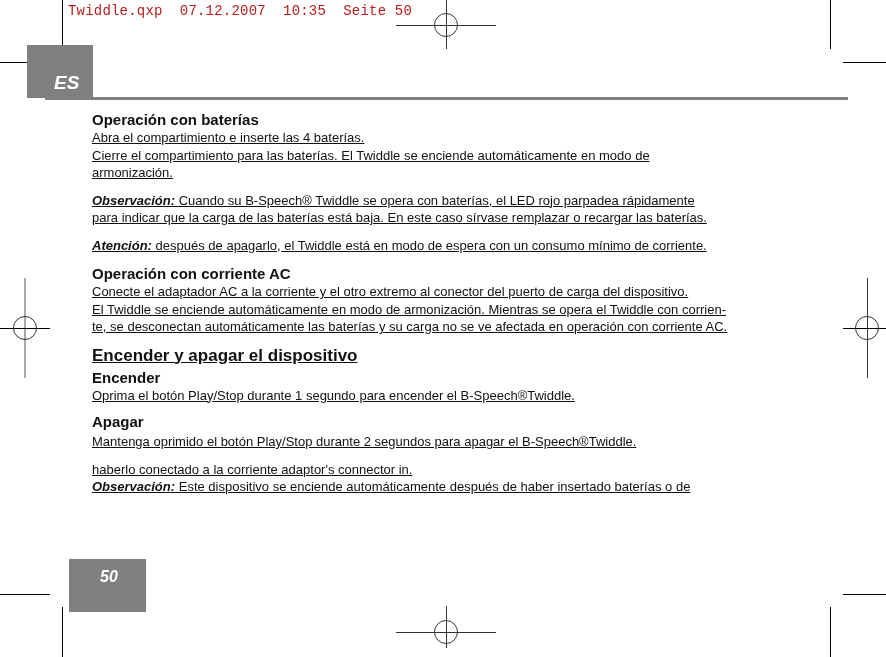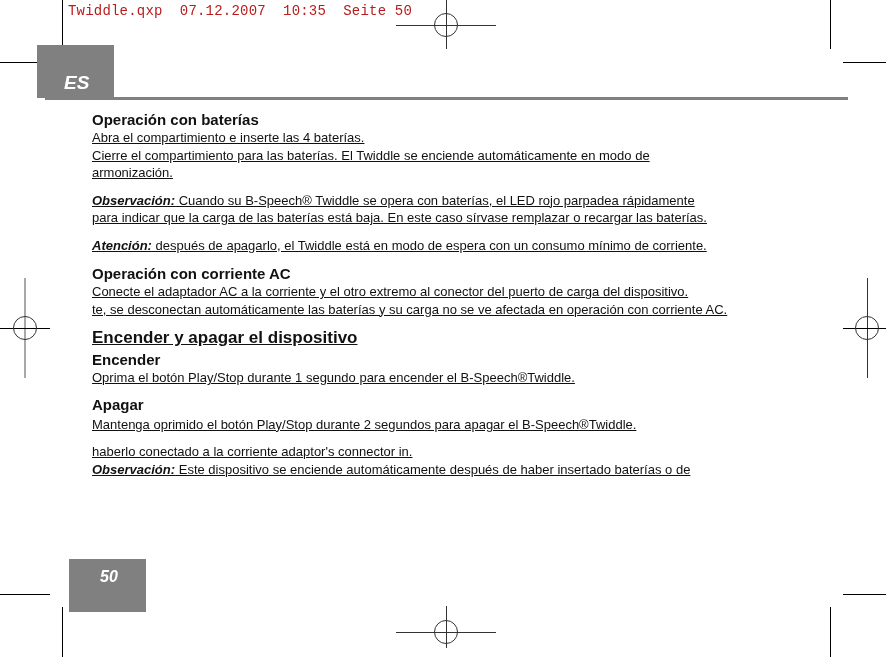--- a/index.html
+++ b/index.html
@@ -7,21 +7,21 @@
       width: 886px; height: 657px; position: relative; overflow: hidden;
       background: #ffffff; color: #111;
       font-family: "Liberation Sans", sans-serif;
     }
     .abs { position: absolute; }
     .slug {
       left: 68px; top: 3px; font-family: "Liberation Mono", monospace;
       font-size: 14px; color: #b91c1c; white-space: pre; letter-spacing: 0.2px;
     }
     .lang-tab {
-      left: 37px; top: 45px; width: 77px; height: 53px; background: #808080;
+      left: 27px; top: 45px; width: 66px; height: 53px; background: #808080;
     }
     .lang-tab span {
       position: absolute; left: 27px; top: 27px; color: #fff;
       font-weight: bold; font-style: italic; font-size: 19px;
     }
     .header-rule { left: 45px; top: 97px; width: 803px; height: 3px; background: #808080; }
     .page-tab {
       left: 45px; top: 559px; width: 77px; height: 53px; background: #808080; margin-left: 24px;
     }
     .page-tab span {
@@ -99,20 +99,21 @@
   <p class="p">Cierre el compartimiento para las baterías. El Twiddle se enciende automáticamente en modo de</p>
   <p class="p">armonización.</p>
   <div class="gap10"></div>
   <p class="p"><span class="em">Observación:</span><span> Cuando su B-Speech® Twiddle se opera con baterías, el LED rojo parpadea rápidamente</span></p>
   <p class="p">para indicar que la carga de las baterías está baja. En este caso sírvase remplazar o recargar las baterías.</p>
   <div class="gap10"></div>
   <p class="p"><span class="em">Atención:</span><span> después de apagarlo, el Twiddle está en modo de espera con un consumo mínimo de corriente.</span></p>
   <div class="gap10"></div>
   <div class="h2">Operación con corriente AC</div>
   <p class="p">Conecte el adaptador AC a la corriente y el otro extremo al conector del puerto de carga del dispositivo.</p>
+  <p class="p">El Twiddle se enciende automáticamente en modo de armonización. Mientras se opera el Twiddle con corrien-</p>
   <p class="p">te, se desconectan automáticamente las baterías y su carga no se ve afectada en operación con corriente AC.</p>
   <div class="gap10"></div>
   <div class="h1">Encender y apagar el dispositivo</div>
   <div class="h2" style="margin-top:2px;">Encender</div>
   <p class="p">Oprima el botón Play/Stop durante 1 segundo para encender el B-Speech®Twiddle.</p>
   <div class="gap8"></div>
   <div class="h2">Apagar</div>
   <p class="p" style="margin-top:2px;">Mantenga oprimido el botón Play/Stop durante 2 segundos para apagar el B-Speech®Twiddle.</p>
   <div class="gap10"></div>
   <p class="p">haberlo conectado a la corriente adaptor's connector in.</p>

